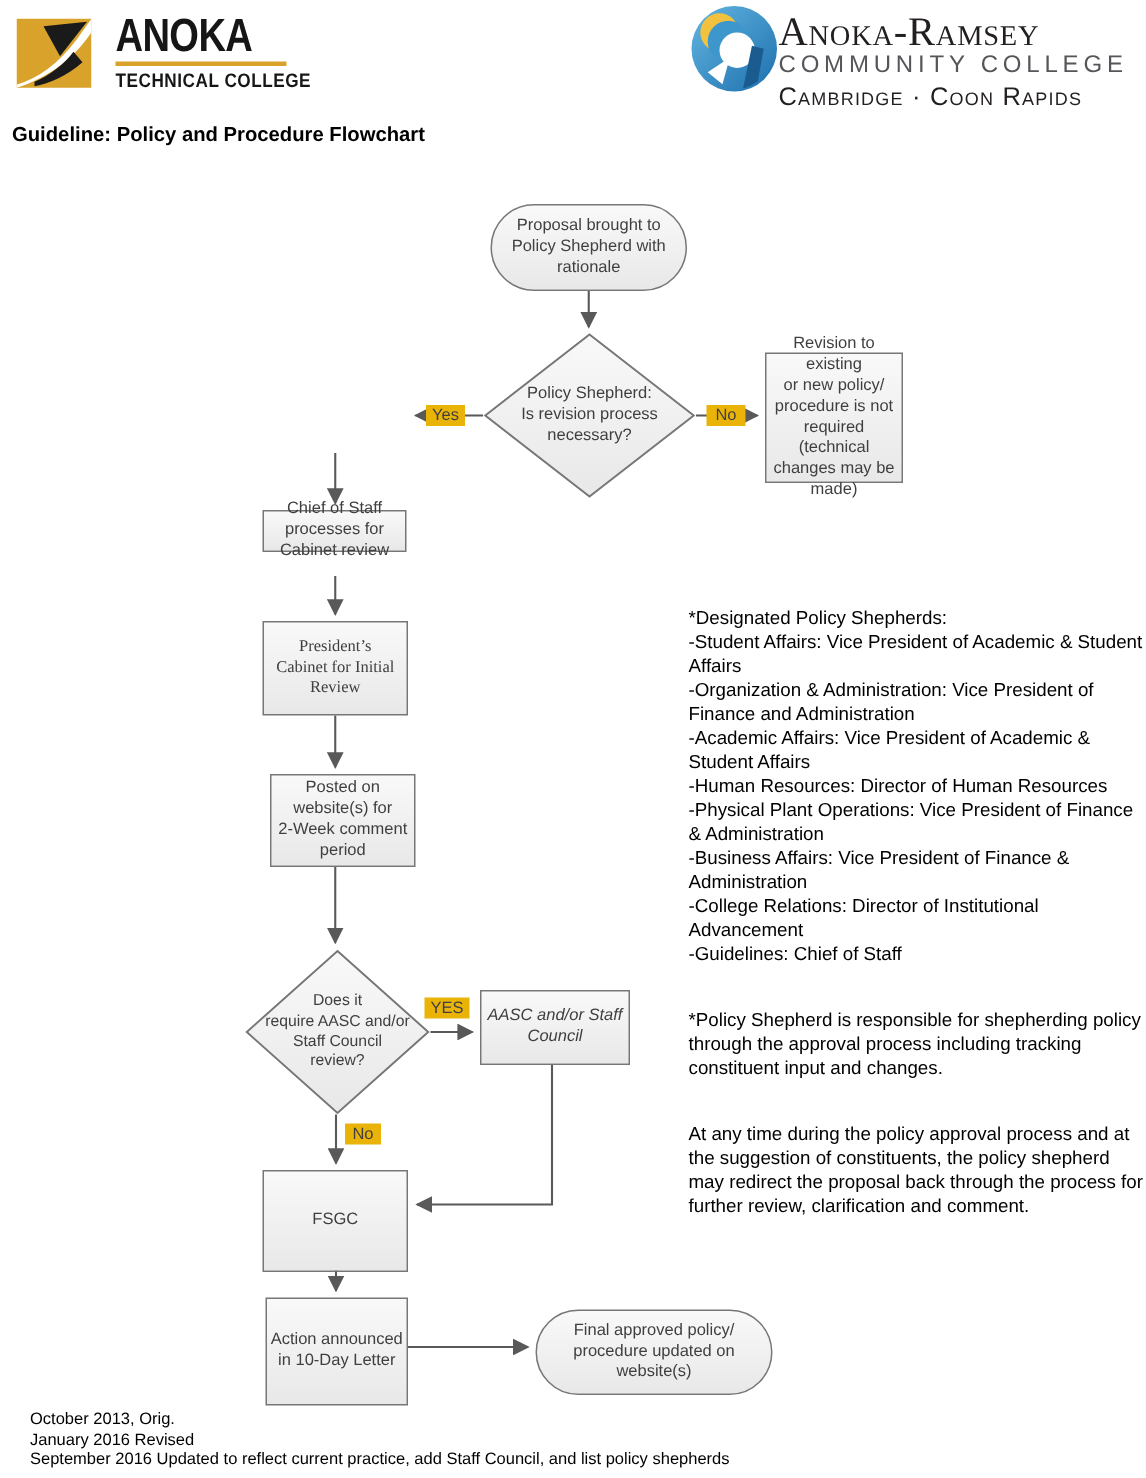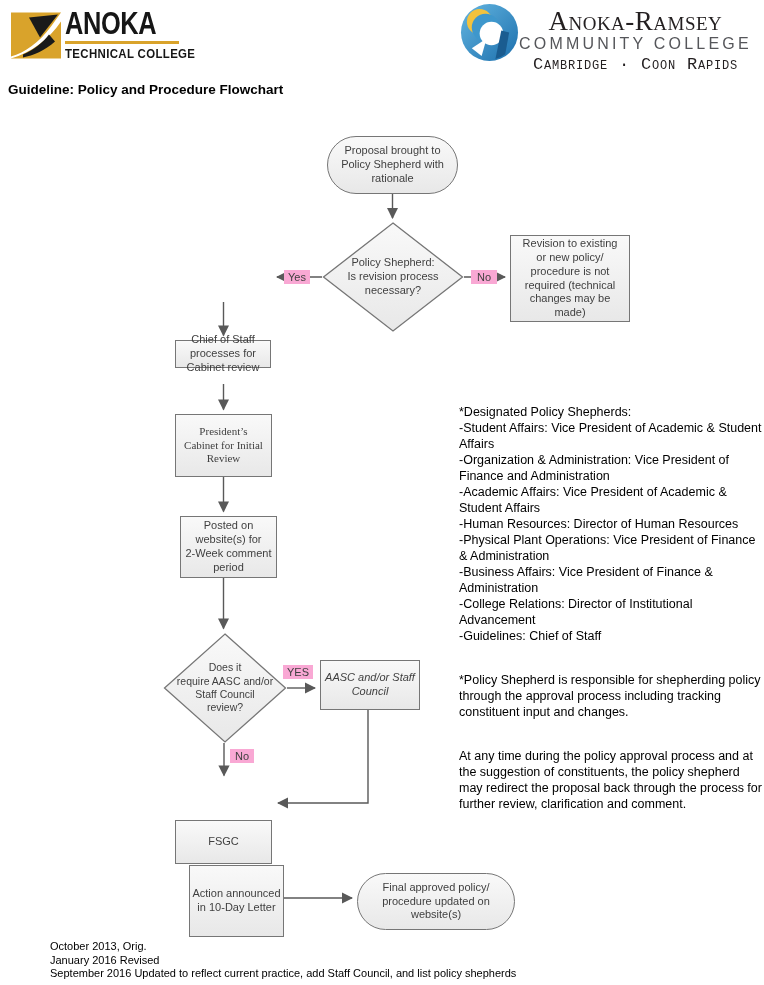--- a/index.html
+++ b/index.html
@@ -3,59 +3,59 @@
 <meta charset="utf-8">
 <style>
   * { margin:0; padding:0; box-sizing:border-box; }
   body { background:#fff; }
   .page { position:relative; width:764px; height:985px; background:#fff;
           font-family:"Liberation Sans", sans-serif; overflow:hidden; }
 
   
   .atc { position:absolute; left:11px; top:8px; display:flex; align-items:flex-start; }
   .atc-mark { width:50px; height:47px; margin-top:4px; }
-  .atc-text { margin-left:4px; }
+  .atc-text { margin-left:16px; }
   .atc-name { font-size:31px; font-weight:bold; color:#161616; line-height:32px;
               transform:scaleX(0.82); transform-origin:left; letter-spacing:-0.5px; }
   .atc-rule { width:114px; height:3px; background:#d9a32b; margin:1px 0 2px; }
   .atc-sub  { font-size:13px; font-weight:bold; color:#161616; letter-spacing:0.4px;
               transform:scaleX(0.88); transform-origin:left; }
 
-  .arcc { position:absolute; left:460px; top:3px; display:flex; align-items:flex-start;text-align:center; }
+  .arcc { position:absolute; left:460px; top:3px; display:flex; align-items:flex-start; }
   .arcc-mark { width:59px; height:59px; }
   .arcc-text { margin-left:0px; padding-top:6px; }
   .arcc-name { font-family:"Liberation Serif", serif; font-variant:small-caps;
                font-size:27px; line-height:24px; color:#231f20; letter-spacing:0.5px; }
   .arcc-sub  { font-size:16px; font-weight:normal; color:#55565a; letter-spacing:3.2px; margin-top:2px; }
-  .arcc-camp { font-family:Liberation Mono, monospace; font-variant:small-caps;
+  .arcc-camp { font-family:Liberation Sans, sans-serif; font-variant:small-caps;
                font-size:17px; color:#231f20; letter-spacing:0.8px; margin-top:2px; }
 
   .title { position:absolute; left:8px; top:82px; font-size:13.5px; font-weight:bold; color:#000; }
 
   
   .connectors { position:absolute; left:0; top:0; width:764px; height:985px; pointer-events:none; }
   .node { position:absolute; display:flex; align-items:center; justify-content:center;
           text-align:center; font-size:11px; line-height:1.27; color:#3f3f3f;
           white-space:pre-line; }
   .rect, .oval { background:linear-gradient(#f9f9f9,#e8e8e8); border:1px solid #767676; }
   .oval { border-radius:999px; }
   .diamond-wrap { position:absolute; }
   .diamond-wrap svg { position:absolute; left:0; top:0; width:100%; height:100%; }
   .diamond-text { position:absolute; inset:0; display:flex; align-items:center; justify-content:center;
                   text-align:center; font-size:11px; line-height:1.27; color:#3f3f3f; white-space:pre-line; }
-  .edge-label { position:absolute; background:#f9a8d4; font-size:11px; color:#3f3f3f;
+  .edge-label { position:absolute; background:#eab308; font-size:11px; color:#3f3f3f;
                 text-align:center; padding:0 2px; line-height:14px; }
 
   
   .notes { position:absolute; left:459px; top:404px; width:303px;
            font-size:12.5px; line-height:16px; color:#000; }
   .npara { margin-top:28px; }
 
   
-  .footer { position:absolute; left:20px; top:940px; font-size:11px; line-height:13.6px; color:#000;margin-left:30px; }
+  .footer { position:absolute; left:20px; top:940px; font-size:11px; line-height:13.6px; color:#000; }
 </style>
 </head>
 <body>
 
 <div class="page">
 
   <div class="atc">
     <svg class="atc-mark" viewBox="0 0 50 46">
       <rect x="0" y="0" width="50" height="46" fill="#d9a32b"></rect>
       <path d="M0,44 C14,40 28,30 40,14 L50,0 L50,9 C38,27 20,40 0,46 Z" fill="#ffffff"></path>
@@ -128,21 +128,21 @@
           </linearGradient>
         </defs>
       <polygon points="71,1 140.5,55 71,109 1.5,55" fill="url(#gd1)" stroke="#767676" stroke-width="1.3"></polygon>
     </svg>
     <div class="diamond-text">Policy Shepherd:
 Is revision process
 necessary?</div>
   </div>
 
 
-  <div class="node rect" style="left:510px; top:235px; width:120px; height:87px;">Revision to existing
+  <div class="node rect" style="left:510px; top:235px; width:92px; height:87px;">Revision to existing
 or new policy/
 procedure is not
 required (technical
 changes may be
 made)</div>
 
   <div class="node rect" style="left:175px; top:340px; width:96px; height:28px;">Chief of Staff
 processes for
 Cabinet review</div>
 
@@ -167,23 +167,23 @@
     </svg>
     <div class="diamond-text" style="font-size:10.5px;">Does it
 require AASC and/or
 Staff Council
 review?</div>
   </div>
 
   <div class="node rect" style="left:320px; top:660px; width:100px; height:50px;font-style:italic;">AASC and/or Staff
 Council</div>
 
-  <div class="node rect" style="left:175px; top:820px; width:97px; height:44px;">FSGC</div>
-
-  <div class="node rect" style="left:177px; top:865px; width:95px; height:72px;margin-left:12px;">Action announced
+  <div class="node rect" style="left:175px; top:780px; width:97px; height:68px;">FSGC</div>
+
+  <div class="node rect" style="left:177px; top:865px; width:95px; height:72px;">Action announced
 in 10-Day Letter</div>
 
   <div class="node oval" style="left:357px; top:873px; width:158px; height:57px;">Final approved policy/
 procedure updated on
 website(s)</div>
 
   <div class="edge-label" style="left:284px; top:270px; width:26px;">Yes</div>
   <div class="edge-label" style="left:471px; top:270px; width:26px;">No</div>
   <div class="edge-label" style="left:283px; top:665px; width:30px;">YES</div>
   <div class="edge-label" style="left:230px; top:749px; width:24px;">No</div>

